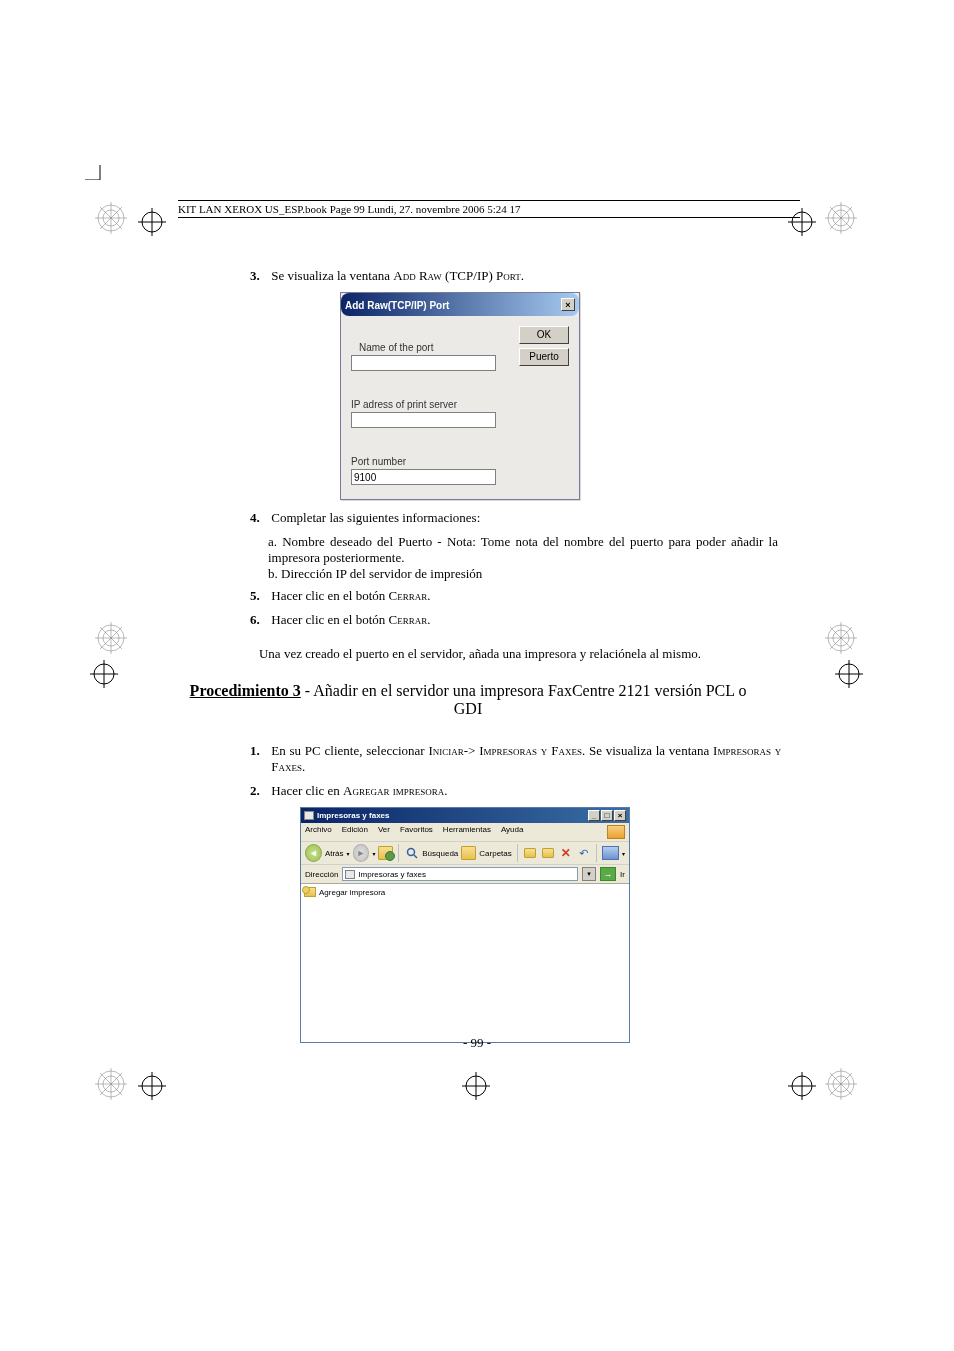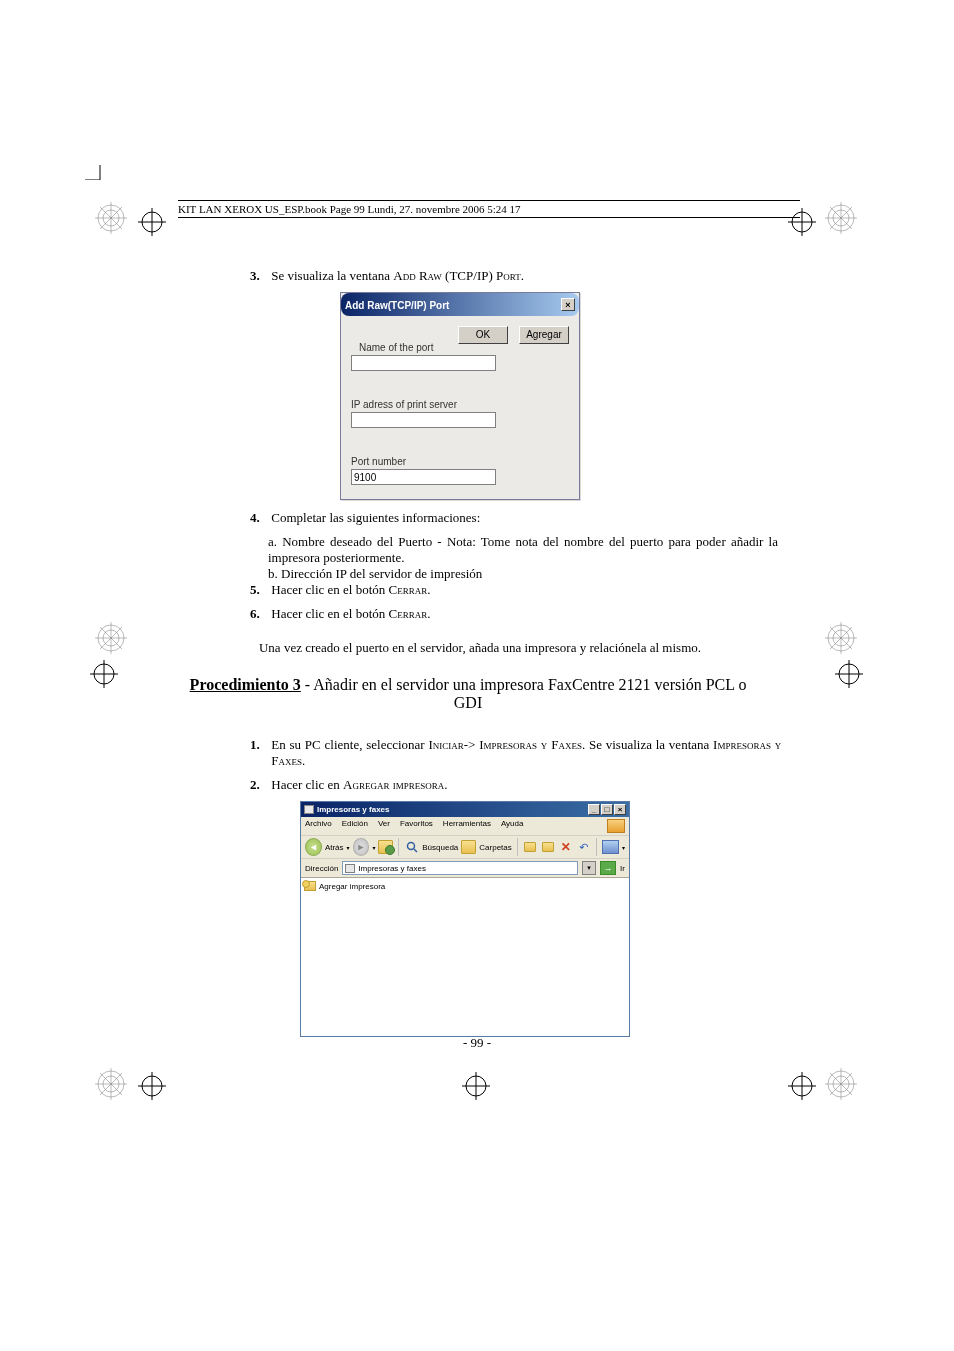--- a/index.html
+++ b/index.html
@@ -89,21 +89,22 @@
     border: 1px solid #808080;
     background: #fff;
     font-size: 10px;
     padding: 0 2px;
   }
   .dlg-btns {
     position: absolute;
     right: 10px;
     top: 10px;
     display: flex;
-    gap: 11px;
+    flex-direction: column;
+    gap: 4px;
   }
   .dlg-btn {
     width: 50px;
     height: 18px;
     background: #d4d0c8;
     border: 1px solid #fff;
     border-right-color: #404040;
     border-bottom-color: #404040;
     font-size: 10px;
     text-align: center;
@@ -428,33 +429,33 @@
       <div class="dlg-left">
         <div class="dlg-label">Name of the port</div>
         <input class="dlg-input" value="" style="">
         <div class="dlg-label">IP adress of print server</div>
         <input class="dlg-input" value="" style="">
         <div class="dlg-label">Port number</div>
         <input class="dlg-input" value="9100" style="">
       </div>
       <div class="dlg-btns">
         <div class="dlg-btn">OK</div>
-        <div class="dlg-btn">Agregar</div>
+        <div class="dlg-btn">Puerto</div>
       </div>
     </div>
   </div>
 
   <div class="ol-step">
     <span class="num">4.</span>
     <span class="txt">Completar las siguientes informaciones:</span>
   </div>
   <div class="sublist">a. Nombre deseado del Puerto - Nota: Tome nota del nombre del puerto para poder añadir la impresora posteriormente.</div>
   <div class="sublist">b. Dirección IP del servidor de impresión</div>
 
-  <div class="ol-step" style="">
+  <div class="ol-step" style="margin-top:6px;">
     <span class="num">5.</span>
     <span class="txt">
       <span>Hacer clic en el botón </span><span class="smallcaps">Cerrar</span><span>.</span>
     </span>
   </div>
   <div class="ol-step">
     <span class="num">6.</span>
     <span class="txt">
       <span>Hacer clic en el botón </span><span class="smallcaps">Cerrar</span><span>.</span>
     </span>

